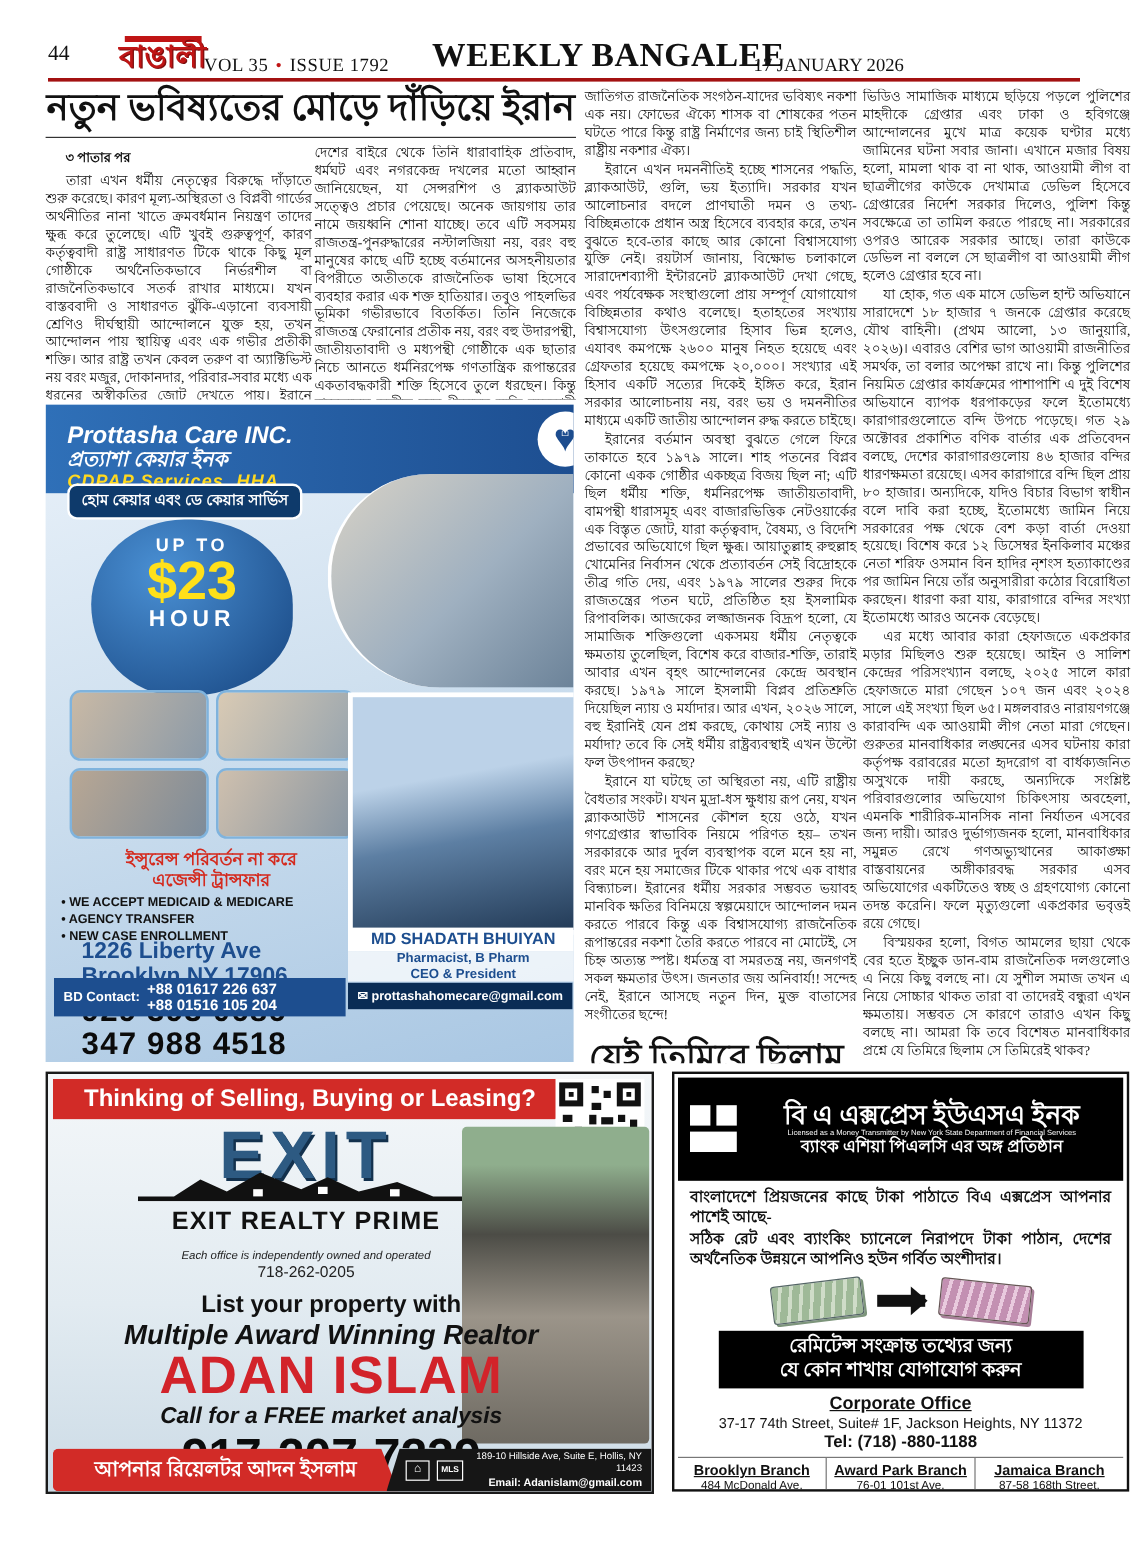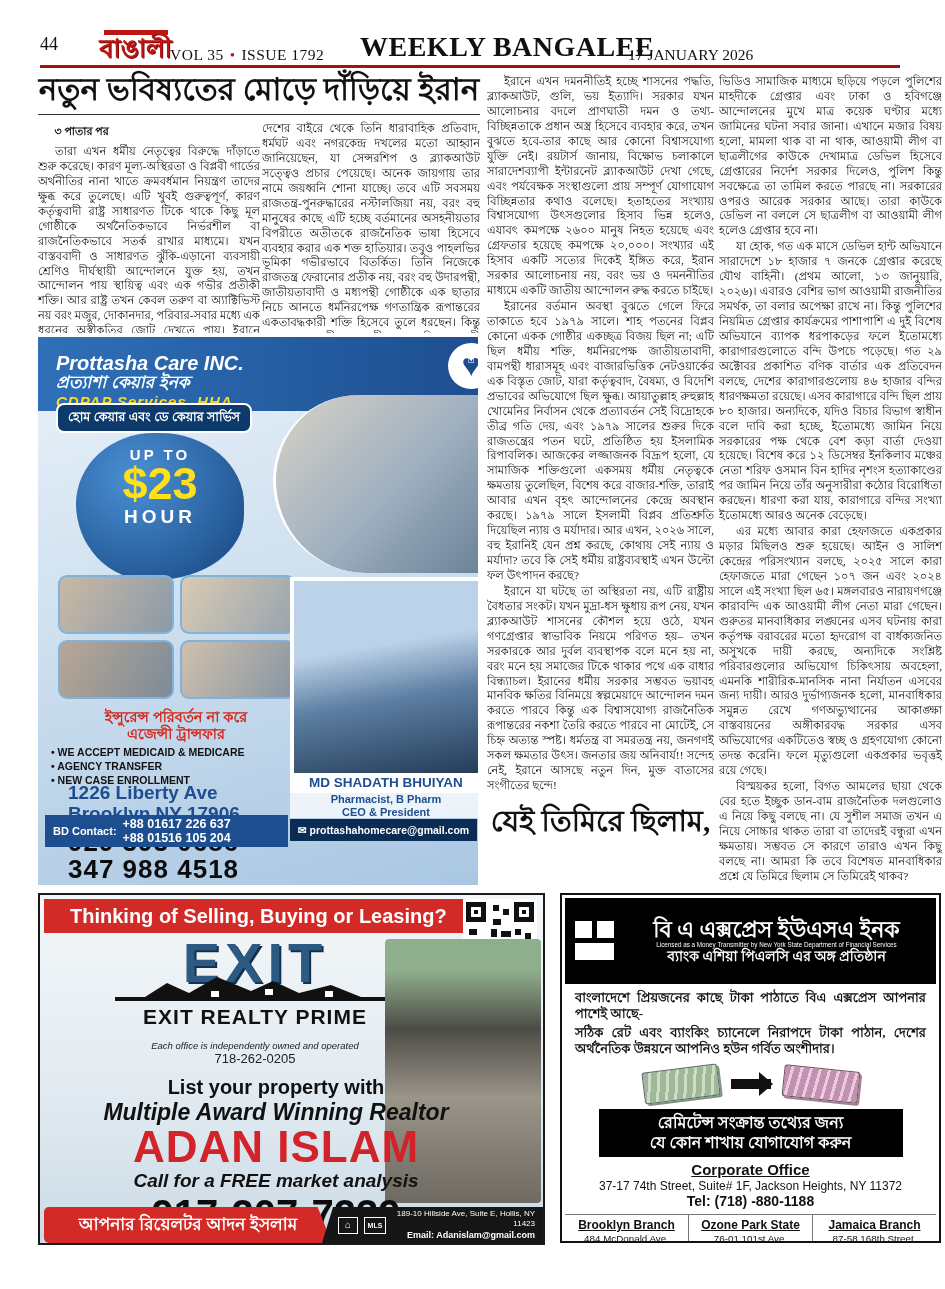--- a/index.html
+++ b/index.html
@@ -166,20 +166,21 @@
 
   <div class="abs col col1">
     <div class="cont">৩ পাতার পর</div>
     <p class="body ind">তারা এখন ধর্মীয় নেতৃত্বের বিরুদ্ধে দাঁড়াতে শুরু করেছে। কারণ মূল্য-অস্থিরতা ও বিপ্লবী গার্ডের অর্থনীতির নানা খাতে ক্রমবর্ধমান নিয়ন্ত্রণ তাদের ক্ষুব্ধ করে তুলেছে। এটি খুবই গুরুত্বপূর্ণ, কারণ কর্তৃত্ববাদী রাষ্ট্র সাধারণত টিকে থাকে কিছু মূল গোষ্ঠীকে অর্থনৈতিকভাবে নির্ভরশীল বা রাজনৈতিকভাবে সতর্ক রাখার মাধ্যমে। যখন বাস্তববাদী ও সাধারণত ঝুঁকি-এড়ানো ব্যবসায়ী শ্রেণিও দীর্ঘস্থায়ী আন্দোলনে যুক্ত হয়, তখন আন্দোলন পায় স্থায়িত্ব এবং এক গভীর প্রতীকী শক্তি। আর রাষ্ট্র তখন কেবল তরুণ বা অ্যাক্টিভিস্ট নয় বরং মজুর, দোকানদার, পরিবার-সবার মধ্যে এক ধরনের অস্বীকৃতির জোট দেখতে পায়। ইরানে আমূল পরিবর্তন তাই আসন্ন, এখন তা সময়ের ব্যাপার মাত্র।</p>
 
   </div>
   <div class="abs col col2">
     <p class="body">দেশের বাইরে থেকে তিনি ধারাবাহিক প্রতিবাদ, ধর্মঘট এবং নগরকেন্দ্র দখলের মতো আহ্বান জানিয়েছেন, যা সেন্সরশিপ ও ব্ল্যাকআউট সত্ত্বেও প্রচার পেয়েছে। অনেক জায়গায় তার নামে জয়ধ্বনি শোনা যাচ্ছে। তবে এটি সবসময় রাজতন্ত্র-পুনরুদ্ধারের নস্টালজিয়া নয়, বরং বহু মানুষের কাছে এটি হচ্ছে বর্তমানের অসহনীয়তার বিপরীতে অতীতকে রাজনৈতিক ভাষা হিসেবে ব্যবহার করার এক শক্ত হাতিয়ার। তবুও পাহলভির ভূমিকা গভীরভাবে বিতর্কিত। তিনি নিজেকে রাজতন্ত্র ফেরানোর প্রতীক নয়, বরং বহু উদারপন্থী, জাতীয়তাবাদী ও মধ্যপন্থী গোষ্ঠীকে এক ছাতার নিচে আনতে ধর্মনিরপেক্ষ গণতান্ত্রিক রূপান্তরের একতাবদ্ধকারী শক্তি হিসেবে তুলে ধরছেন। কিন্তু রাজতন্ত্রের অতীত দমন-পীড়নের স্মৃতি বহনকারী অনেক অ্যাক্টিভিস্টের কাছে পাহলভি প্রতীকের উপস্থিতি গ্রহণযোগ্য নয়। বাস্তবে ইরানের বিরোধীপক্ষ বহুভাগে খণ্ডিত; রিপাবলিকান, ফেডারালিস্ট, বামপন্থী, ধর্মনিরপেক্ষ গণতন্ত্রবাদী, রাজতন্ত্রপন্থী, এবং নানা</p>
   </div>
   <div class="abs col col3">
+    <p class="body">জাতিগত রাজনৈতিক সংগঠন-যাদের ভবিষ্যৎ নকশা এক নয়। ফোভের ঐক্যে শাসক বা শোষকের পতন ঘটতে পারে কিন্তু রাষ্ট্র নির্মাণের জন্য চাই স্থিতিশীল রাষ্ট্রীয় নকশার ঐক্য।</p>
     <p class="body ind">ইরানে এখন দমননীতিই হচ্ছে শাসনের পদ্ধতি, ব্ল্যাকআউট, গুলি, ভয় ইত্যাদি। সরকার যখন আলোচনার বদলে প্রাণঘাতী দমন ও তথ্য-বিচ্ছিন্নতাকে প্রধান অস্ত্র হিসেবে ব্যবহার করে, তখন বুঝতে হবে-তার কাছে আর কোনো বিশ্বাসযোগ্য যুক্তি নেই। রয়টার্স জানায়, বিক্ষোভ চলাকালে সারাদেশব্যাপী ইন্টারনেট ব্ল্যাকআউট দেখা গেছে, এবং পর্যবেক্ষক সংস্থাগুলো প্রায় সম্পূর্ণ যোগাযোগ বিচ্ছিন্নতার কথাও বলেছে। হতাহতের সংখ্যায় বিশ্বাসযোগ্য উৎসগুলোর হিসাব ভিন্ন হলেও, এযাবৎ কমপক্ষে ২৬০০ মানুষ নিহত হয়েছে এবং গ্রেফতার হয়েছে কমপক্ষে ২০,০০০। সংখ্যার এই হিসাব একটি সত্যের দিকেই ইঙ্গিত করে, ইরান সরকার আলোচনায় নয়, বরং ভয় ও দমননীতির মাধ্যমে একটি জাতীয় আন্দোলন রুদ্ধ করতে চাইছে।</p>
     <p class="body ind">ইরানের বর্তমান অবস্থা বুঝতে গেলে ফিরে তাকাতে হবে ১৯৭৯ সালে। শাহ পতনের বিপ্লব কোনো একক গোষ্ঠীর একচ্ছত্র বিজয় ছিল না; এটি ছিল ধর্মীয় শক্তি, ধর্মনিরপেক্ষ জাতীয়তাবাদী, বামপন্থী ধারাসমূহ এবং বাজারভিত্তিক নেটওয়ার্কের এক বিস্তৃত জোট, যারা কর্তৃত্ববাদ, বৈষম্য, ও বিদেশি প্রভাবের অভিযোগে ছিল ক্ষুব্ধ। আয়াতুল্লাহ রুহুল্লাহ খোমেনির নির্বাসন থেকে প্রত্যাবর্তন সেই বিদ্রোহকে তীব্র গতি দেয়, এবং ১৯৭৯ সালের শুরুর দিকে রাজতন্ত্রের পতন ঘটে, প্রতিষ্ঠিত হয় ইসলামিক রিপাবলিক। আজকের লজ্জাজনক বিদ্রূপ হলো, যে সামাজিক শক্তিগুলো একসময় ধর্মীয় নেতৃত্বকে ক্ষমতায় তুলেছিল, বিশেষ করে বাজার-শক্তি, তারাই আবার এখন বৃহৎ আন্দোলনের কেন্দ্রে অবস্থান করছে। ১৯৭৯ সালে ইসলামী বিপ্লব প্রতিশ্রুতি দিয়েছিল ন্যায় ও মর্যাদার। আর এখন, ২০২৬ সালে, বহু ইরানিই যেন প্রশ্ন করছে, কোথায় সেই ন্যায় ও মর্যাদা? তবে কি সেই ধর্মীয় রাষ্ট্রব্যবস্থাই এখন উল্টো ফল উৎপাদন করছে?</p>
     <p class="body ind">ইরানে যা ঘটছে তা অস্থিরতা নয়, এটি রাষ্ট্রীয় বৈধতার সংকট। যখন মুদ্রা-ধস ক্ষুধায় রূপ নেয়, যখন ব্ল্যাকআউট শাসনের কৌশল হয়ে ওঠে, যখন গণগ্রেপ্তার স্বাভাবিক নিয়মে পরিণত হয়– তখন সরকারকে আর দুর্বল ব্যবস্থাপক বলে মনে হয় না, বরং মনে হয় সমাজের টিকে থাকার পথে এক বাধার বিন্ধ্যাচল। ইরানের ধর্মীয় সরকার সম্ভবত ভয়াবহ মানবিক ক্ষতির বিনিময়ে স্বল্পমেয়াদে আন্দোলন দমন করতে পারবে কিন্তু এক বিশ্বাসযোগ্য রাজনৈতিক রূপান্তরের নকশা তৈরি করতে পারবে না মোটেই, সে চিহ্ন অত্যন্ত স্পষ্ট। ধর্মতন্ত্র বা সমরতন্ত্র নয়, জনগণই সকল ক্ষমতার উৎস। জনতার জয় অনিবার্য!! সন্দেহ নেই, ইরানে আসছে নতুন দিন, মুক্ত বাতাসের সংগীতের ছন্দে!</p>
     <div class="timir-h">
       <div>যেই তিমিরে ছিলাম,</div>
 
     </div>
 
   </div>
   <div class="abs col col4">
@@ -349,21 +350,21 @@
       <div class="corp-tel">Tel: (718) -880-1188</div>
     </div>
     <div class="adb-branches">
       <div class="branch">
         <div class="b-name">Brooklyn Branch</div>
         <div class="b-a">484 McDonald Ave,</div>
         <div class="b-a">Brooklyn, NY 11218</div>
         <div class="b-tel">Tel: (347) 627-2857</div>
       </div>
       <div class="branch">
-        <div class="b-name">Ozone Park State</div>
+        <div class="b-name">Award Park Branch</div>
         <div class="b-a">76-01 101st Ave,</div>
         <div class="b-a">Ozone Park, NY 11416</div>
         <div class="b-tel">Tel: 718-480-6075</div>
       </div>
       <div class="branch">
         <div class="b-name">Jamaica Branch</div>
         <div class="b-a">87-58 168th Street, (Hillside Ave)</div>
         <div class="b-a">Jamaica, NY 11432</div>
 
       </div>

